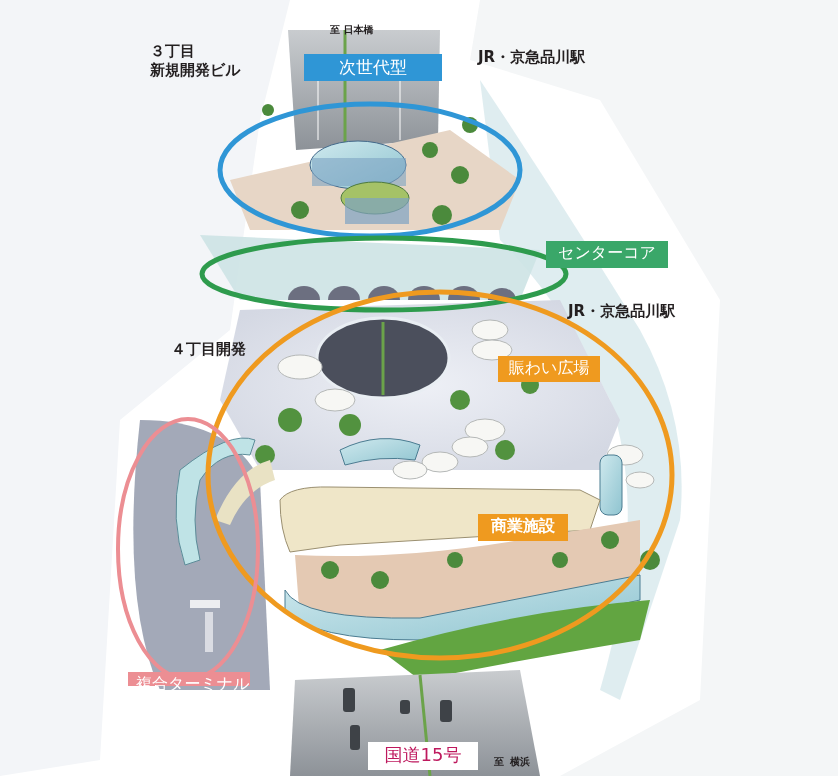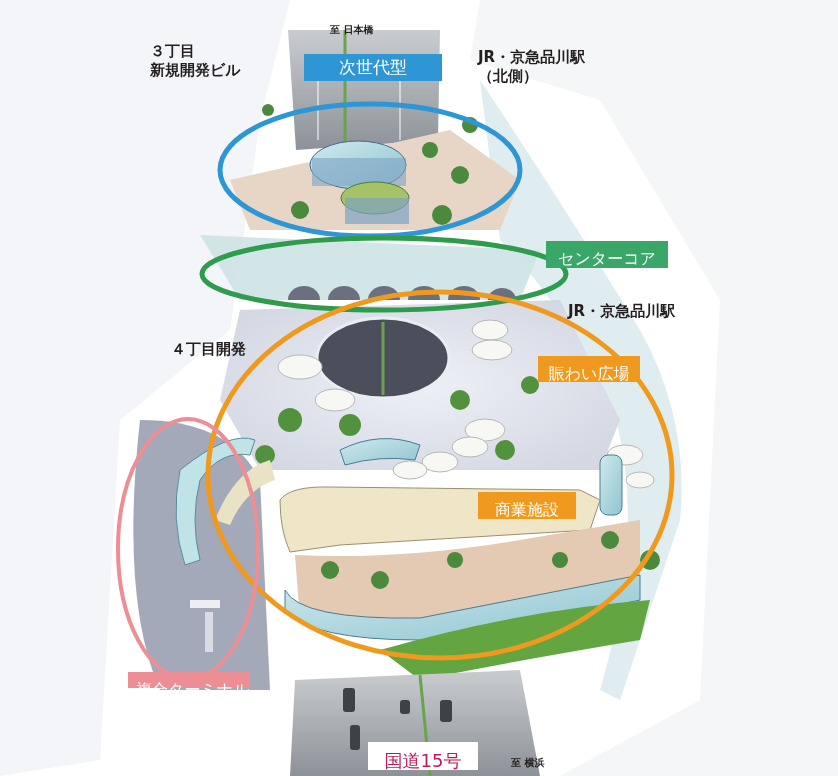--- a/index.html
+++ b/index.html
@@ -9,21 +9,21 @@
     font-family: "DejaVu Sans", sans-serif;
   }
   .canvas { position: absolute; left: 0; top: 0; width: 838px; height: 776px; }
   .label-plain {
     position: absolute; color: #231f20; font-weight: bold; font-size: 15px;
     line-height: 19px; white-space: nowrap;
   }
   .label-small { font-size: 10px; line-height: 12px; }
   .tag {
     position: absolute; color: #ffffff; font-size: 16px; line-height: 20px;
-    text-align: center; white-space: nowrap; padding: 8px 8px; box-sizing: border-box;
+    text-align: center; white-space: nowrap; padding: 2px 8px; box-sizing: border-box;
   }
   .tag-blue { background: #2f96d6; font-size: 17px; line-height: 21px; padding: 3px 6px; font-family: Liberation Serif, serif; }
   .tag-green { background: #3aa769; }
   .tag-orange { background: #ef9a1f; }
   .tag-pink { background: #ec8e93; }
   .tag-white { background: #ffffff; color: #be185d; font-size: 18px; line-height: 22px; font-weight: normal; }
 </style>
 </head>
 <body>
 
@@ -135,36 +135,35 @@
       <rect x="350" y="725" width="10" height="25" rx="3"></rect>
   </g>
 
   <ellipse cx="370" cy="170" rx="150" ry="66" fill="none" stroke="#2f96d6" stroke-width="5"></ellipse>
   <ellipse cx="384" cy="274" rx="182" ry="36" fill="none" stroke="#2e9b4d" stroke-width="5"></ellipse>
   <ellipse cx="440" cy="475" rx="232" ry="183" fill="none" stroke="#ef9a1f" stroke-width="5"></ellipse>
   <ellipse cx="188" cy="549" rx="70" ry="130" fill="none" stroke="#ec8e93" stroke-width="4"></ellipse>
 </svg>
 
 <div class="label-plain label-small" style="left:330px; top:24px;">至 日本橋</div>
-<div class="label-plain label-small" style="left:511px; top:757px;">至 横浜</div>
+<div class="label-plain label-small" style="left:494px; top:757px;font-family:Liberation Mono, monospace;">至 横浜</div>
 
 <div class="label-plain" style="left:150px; top:42px; width:100px;">
   <div>３丁目</div>
   <div>新規開発ビル</div>
 </div>
 <div class="label-plain" style="left:478px; top:48px; width:146px;">
   <div>JR・京急品川駅</div>
-  <div>（北側）</div>
 </div>
 <div class="label-plain" style="left:568px; top:302px; width:146px;">
   <div>JR・京急品川駅</div>
 </div>
 <div class="label-plain" style="left:144px; top:340px;margin-left:27px;">４丁目開発</div>
 
 <div class="tag tag-blue" style="left:304px; top:54px; width:138px;">
   <div>次世代型</div>
 </div>
 <div class="tag tag-green" style="left:546px; top:241px; width:122px; height:27px;">センターコア</div>
-<div class="tag tag-orange" style="left:498px; top:356px; width:102px; height:26px;margin-left:40px;">賑わい広場</div>
-<div class="tag tag-orange" style="left:478px; top:492px; width:98px; height:27px;">商業施設</div>
+<div class="tag tag-orange" style="left:498px; top:356px; width:102px; height:26px;">賑わい広場</div>
+<div class="tag tag-orange" style="left:478px; top:514px; width:90px; height:27px;font-weight:bold;">商業施設</div>
 <div class="tag tag-pink" style="left:128px; top:672px; width:122px; height:14px;">複合ターミナル</div>
 
 <div class="tag tag-white" style="left:368px; top:742px; width:110px; height:28px;">国道15号</div>
 
 </body></html>

